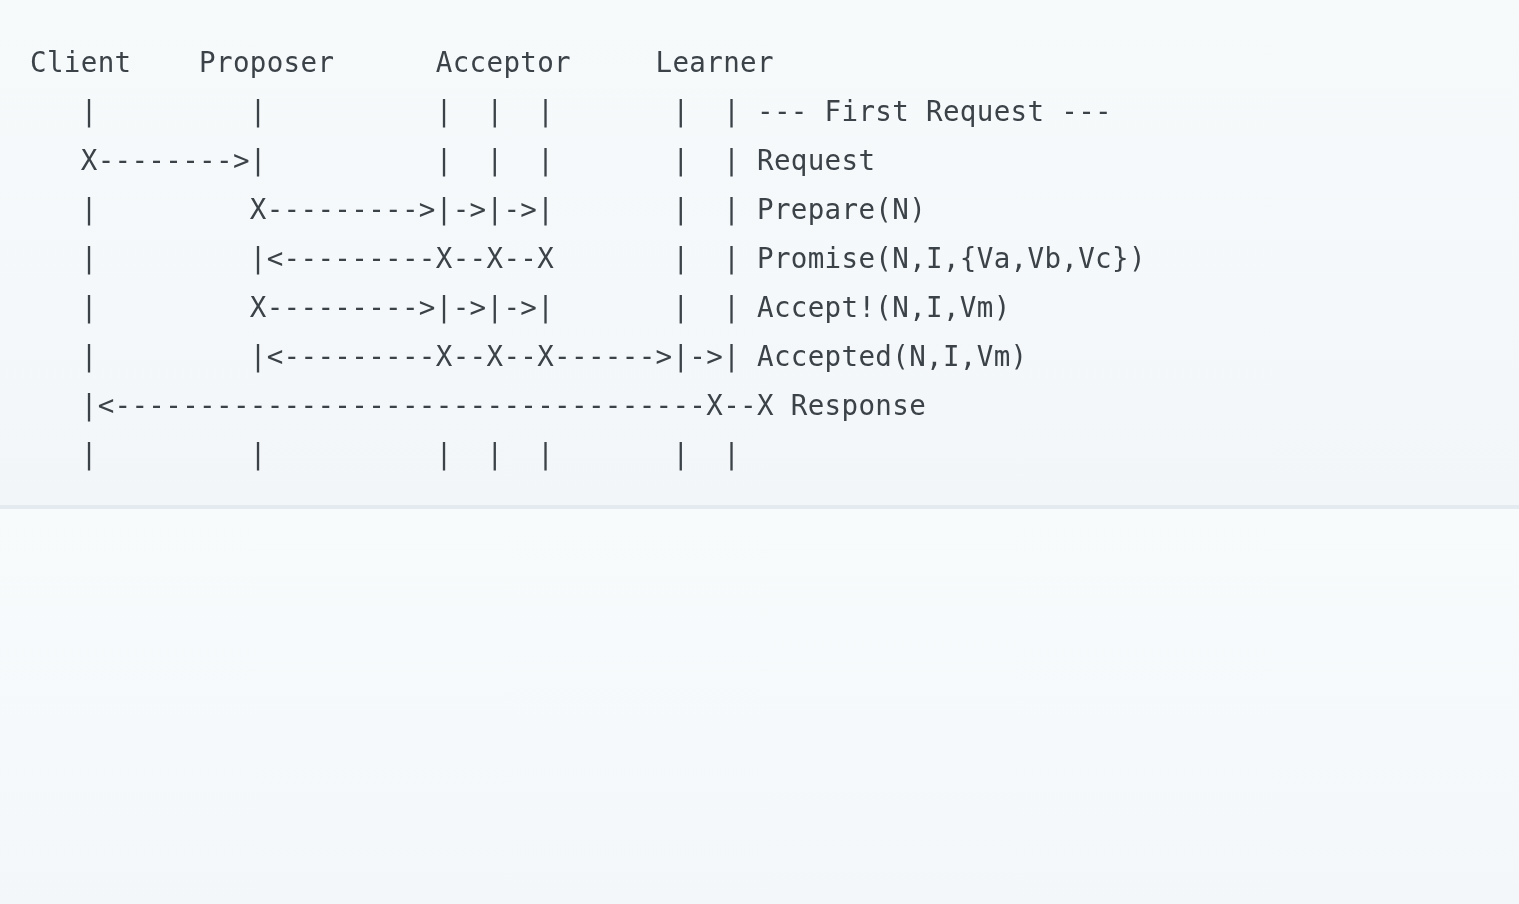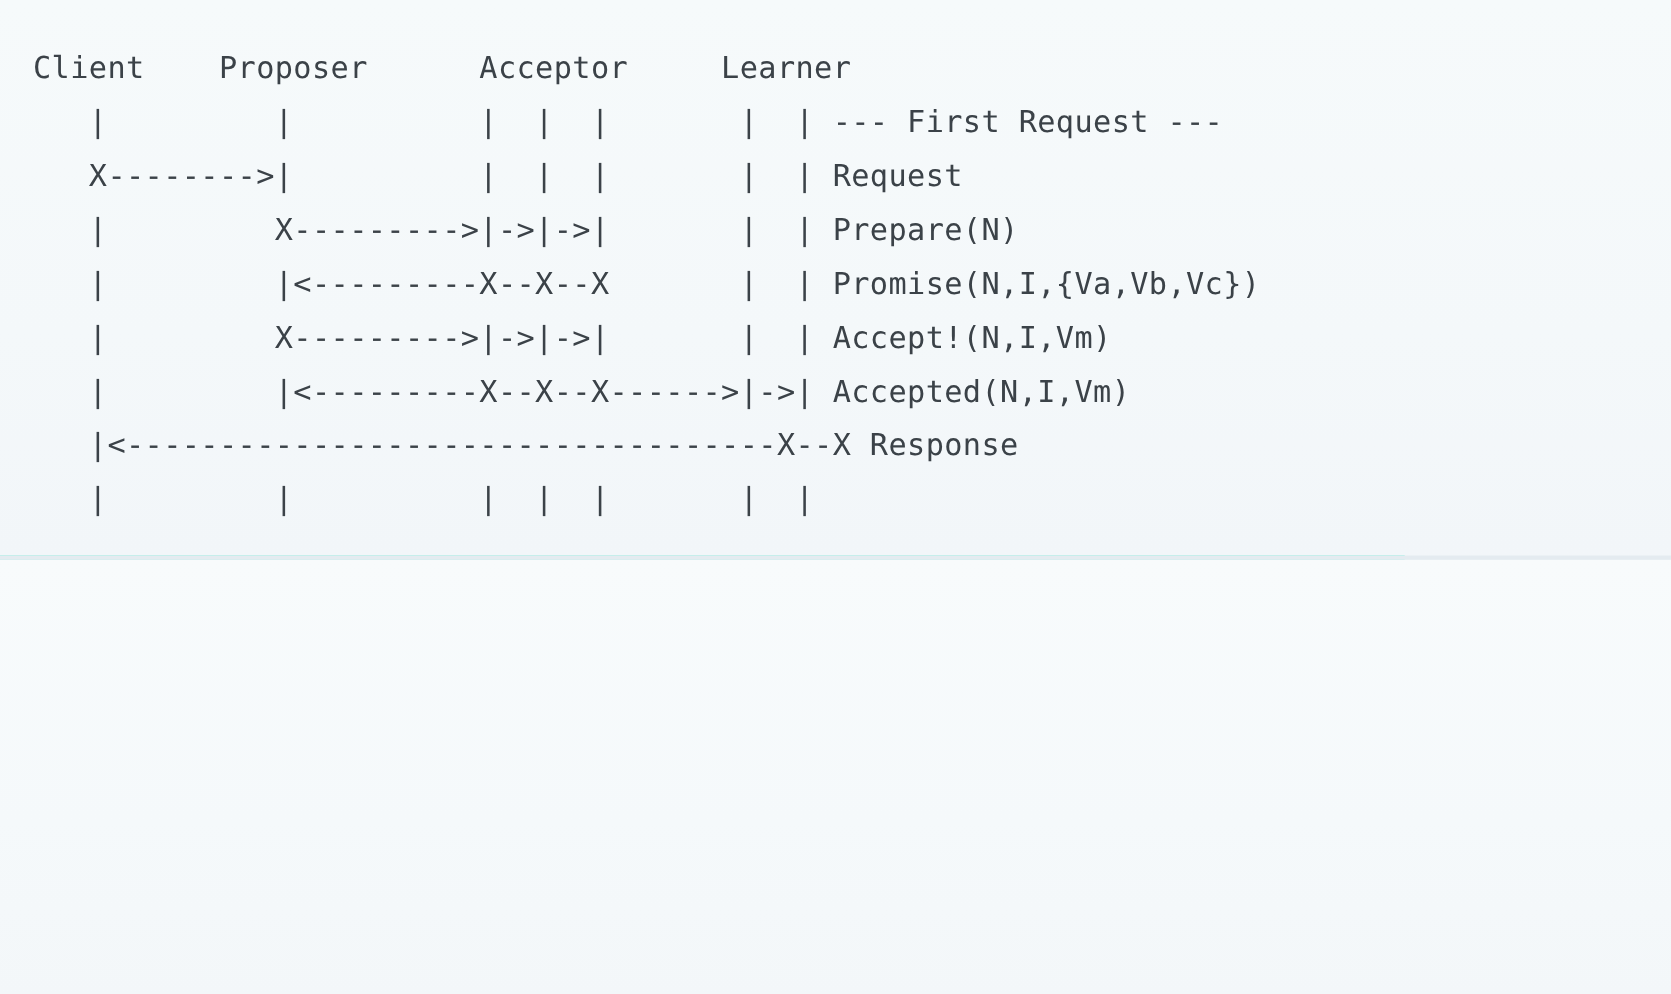--- a/index.html
+++ b/index.html
@@ -12,21 +12,21 @@
     width: 1519px;
     height: 904px;
     overflow: hidden;
     font-family: "DejaVu Sans Mono", "Liberation Mono", monospace;
   }
 
   .page {
     position: relative;
     width: 1277px;
     height: 904px;
-    background: #5eead4;
+    background: #701a75;
     text-decoration: underline;
   }
 
   
   .panel {
     position: absolute;
     left: 0;
     width: 1519px;
     background: #f6f9fb;
     overflow: hidden;

